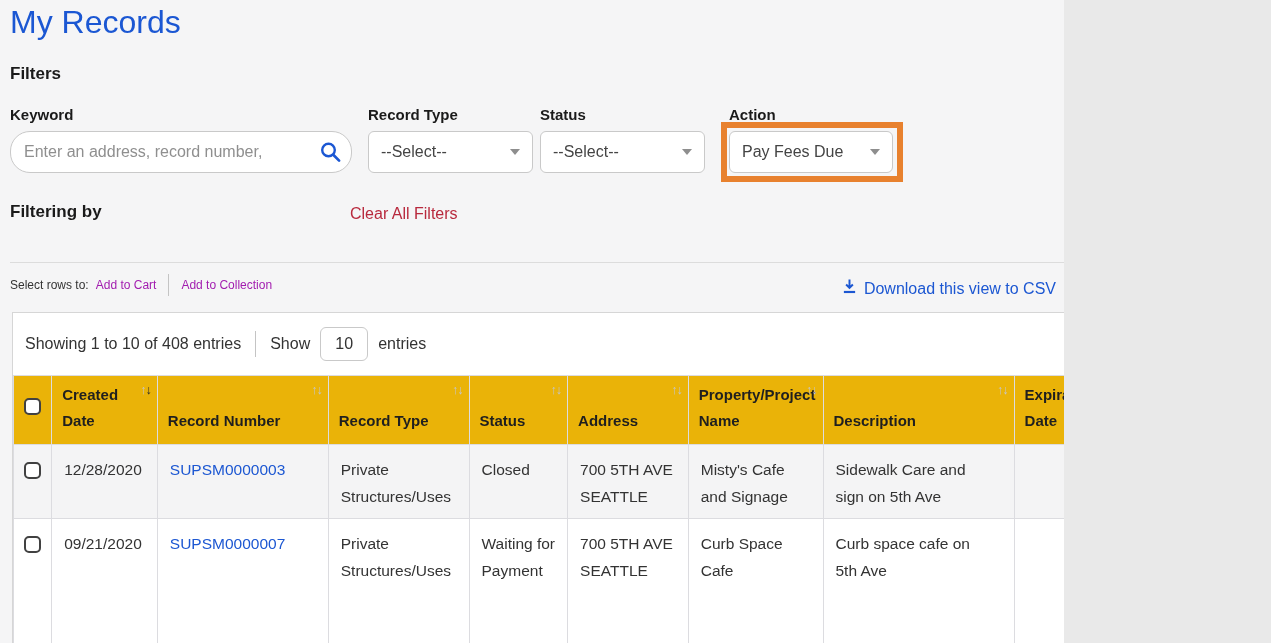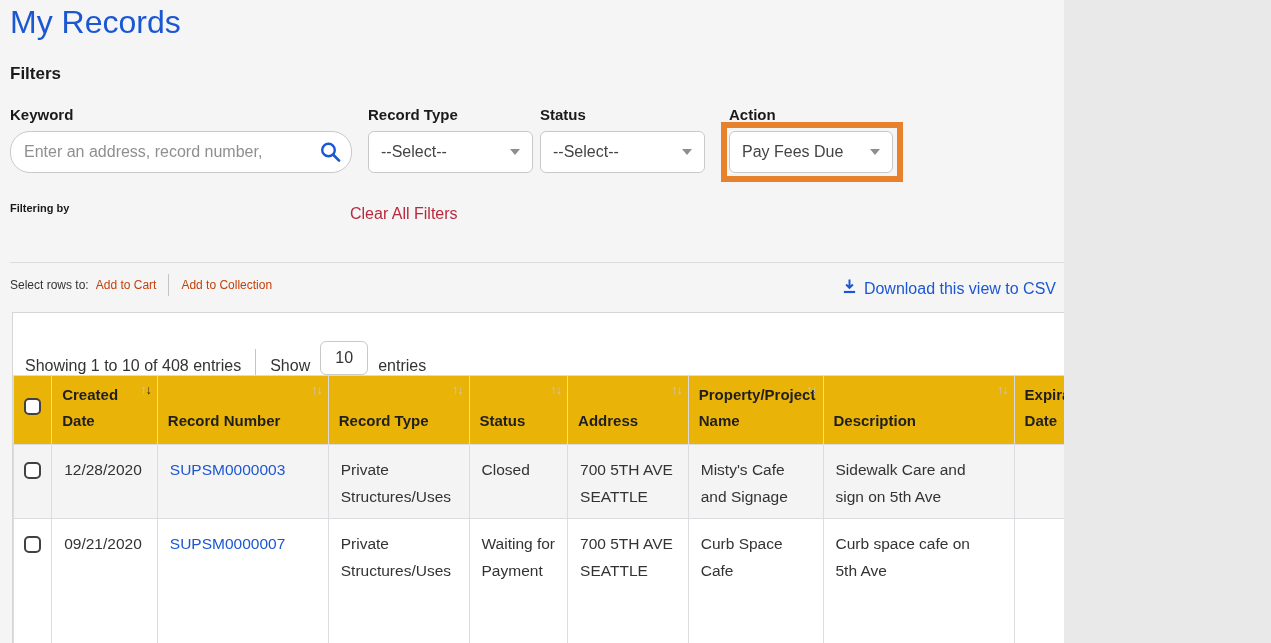--- a/index.html
+++ b/index.html
@@ -26,38 +26,38 @@
     display:flex; align-items:center; padding:0 12px; font-size:16px; color:#444; cursor:pointer; }
   .sel-rectype { left:368px; width:165px; }
   .sel-status  { left:540px; width:165px; }
   .sel-action  { left:729px; width:164px; }
   .caret { margin-left:auto; width:0; height:0; border-left:5.5px solid transparent; border-right:5.5px solid transparent; border-top:6.5px solid #8e8e8e; }
 
   .hl-box { position:absolute; border:6px solid #e8812e; z-index:6; pointer-events:none; }
   .hl-action-filter { left:721px; top:122px; width:182px; height:60px; }
   .hl-pay-button   { left:1171px; top:501px; width:97px;  height:82px; }
 
-  .filtering-label { position:absolute; left:10px; top:202px; font-size:11px; font-weight:bold; color:#1a1a1a; }
+  .filtering-label { position:absolute; left:10px; top:202px; font-size:17px; font-weight:bold; color:#1a1a1a; }
   .filter-chip { position:absolute; left:122px; top:198px; height:32px; border:2px solid #2a5cc8; border-radius:16px;
     display:flex; align-items:center; padding:0 13px; background:transparent; font-size:16px; color:#1f5bd5; cursor:pointer; }
   .chip-x { margin-left:9px; font-size:15px; color:#1f5bd5; }
   .clear-all { position:absolute; left:350px; top:205px; font-size:16px; color:#b8293d; cursor:pointer; text-decoration:none; }
 
   .divider { position:absolute; left:10px; top:262px; width:1251px; height:0; border-top:1px solid #dcdcdc; }
 
   .rows-bar { position:absolute; left:10px; top:274px; display:flex; align-items:center; font-size:12px; color:#333; }
-  .rows-bar .link { color:#c2410c; cursor:pointer; }
+  .rows-bar .link { color:#a21caf; cursor:pointer; }
   .rows-bar .pfx { margin-right:7px; }
   .vsep { display:inline-block; width:0; height:22px; border-left:1px solid #c4c4c4; margin:0 12px; }
 
   .download-link { position:absolute; right:8px; top:278px; display:flex; align-items:center; gap:7px;
     font-size:16px; color:#1c57d2; cursor:pointer; }
 
   .panel { position:absolute; left:12px; top:312px; width:1247px; height:345px; background:#fff; border:1px solid #d6d6d6; }
-  .info-bar { height:62px; display:flex; align-items:flex-end; padding:0 12px; font-size:16px; color:#333; }
+  .info-bar { height:62px; display:flex; align-items:center; padding:0 12px; font-size:16px; color:#333; }
   .info-bar .vsep { margin:0 14px; height:26px; }
   .show-input { width:48px; height:34px; margin:0 10px; border:1px solid #c9c9c9; border-radius:6px; text-align:center;
     font-size:16px; color:#333; font-family:inherit; outline:none; }
 
   table.records { border-collapse:collapse; table-layout:fixed; width:100%; }
   th, td { border:1px solid #dcdce0; font-size:15.5px; color:#333; }
   th { vertical-align:bottom; text-align:left; padding:6px 10px 10px 10px; font-size:15px; font-weight:bold; color:#1f1f1f;
        position:relative; line-height:26px; background:#eab308; }
   td { vertical-align:top; padding:11px 12px 8px 12px; line-height:27px; }
   tr.hdr { height:62px; }

